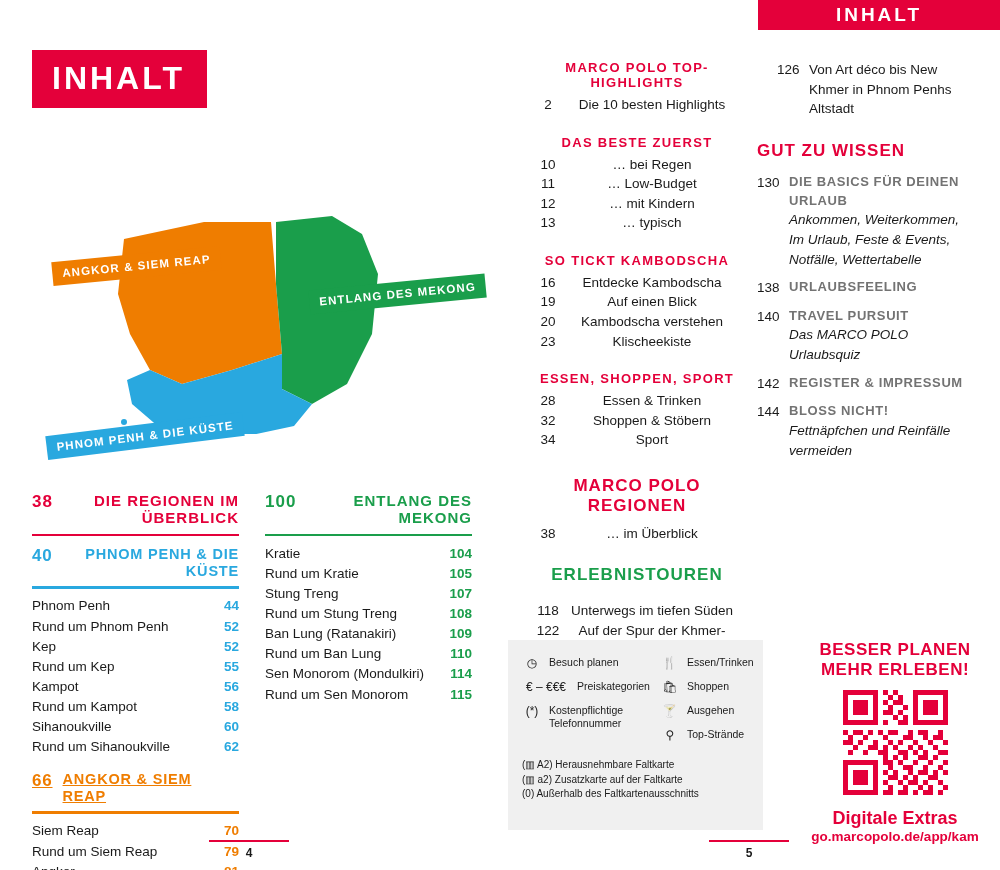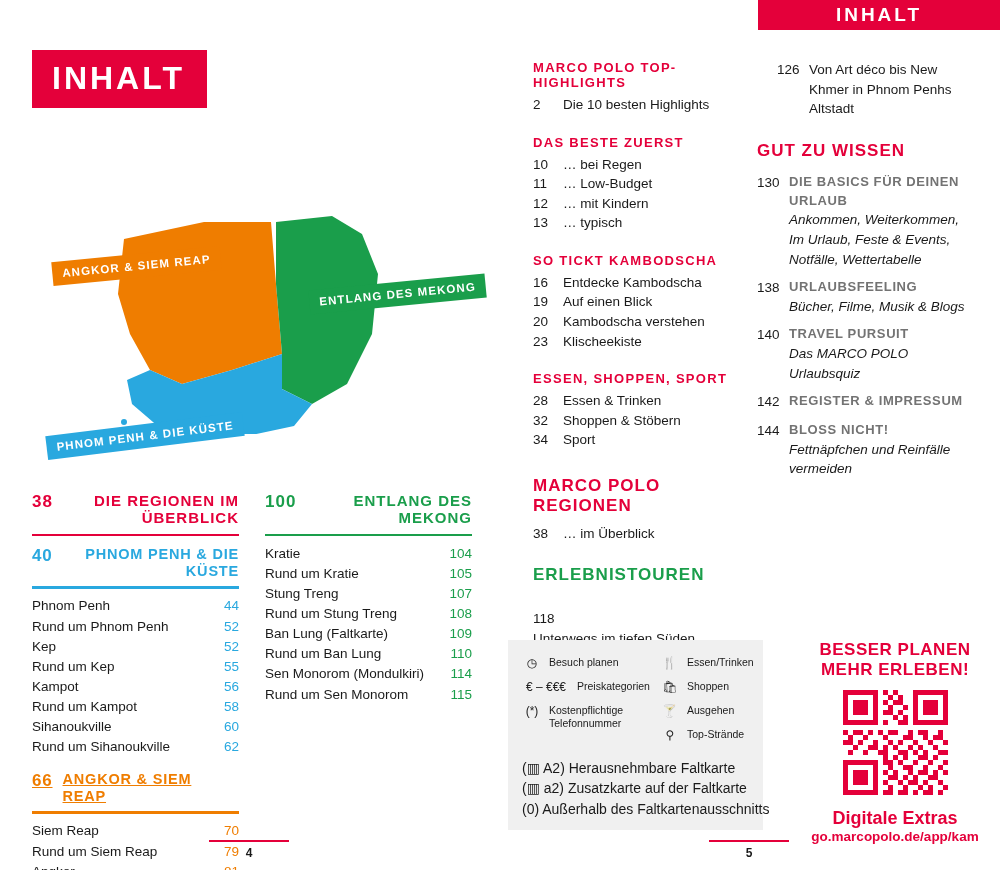--- a/index.html
+++ b/index.html
@@ -67,38 +67,38 @@
 
   .rule { height:2.5px; margin:7px 0 7px 0; }
   .rule.red{background:#e4003a;} .rule.blue{background:#29a8df;}
   .rule.orange{background:#ef7d00;} .rule.green{background:#1a9e4b;}
 
   .entry {
     display:flex; justify-content:space-between; align-items:baseline;
     font-size:13.5px; line-height:1.42; padding:0.5px 0;
   }
   .entry .t { color:#1a1a1a; }
-  .entry .p { font-weight:normal; }
+  .entry .p { font-weight:bold; }
 
   .sub-head {
     display:flex; align-items:flex-start; gap:10px;
     font-weight:bold; letter-spacing:.8px; font-size:14.5px;
     margin-top:10px;
   }
   .sub-head .num { font-size:17px; }
   .sub-head .ttl { flex:1; text-align:right; line-height:1.15; }
 
   
   .mid-col { position:absolute; left:533px; top:60px; width:208px; }
   .grp-title {
     font-weight:bold; font-size:13px; letter-spacing:1.3px;
     margin-bottom:5px;
   }
   .grp-title.big { font-size:17px; letter-spacing:1px; }
-  .grp { margin-bottom:20px; }
+  .grp { margin-bottom:20px;text-align:center; }
   .line {
     display:flex; font-size:13.5px; line-height:1.45; align-items:flex-start;
   }
   .line .n { width:30px; flex:none; color:#1a1a1a; }
   .line .x { flex:1; }
 
   
   .right-col { position:absolute; left:757px; top:60px; width:215px; }
   .rline { display:flex; font-size:13.5px; line-height:1.45; align-items:flex-start; margin-bottom:2px; }
   .rline .n { width:32px; flex:none; }
@@ -108,21 +108,21 @@
 
   
   .legend {
     position:absolute; left:508px; top:640px; width:255px; height:190px;
     background:#f0f0f0; padding:16px 14px;
   }
   .legend-grid { display:flex; gap:10px; }
   .lg-col { flex:1; }
   .lg-row { display:flex; align-items:flex-start; gap:7px; font-size:10.5px; line-height:1.25; margin-bottom:9px; }
   .lg-ico { width:20px; flex:none; text-align:center; font-size:12px; color:#222; }
-  .legend-foot { margin-top:6px; font-size:14px; line-height:1.45; }
+  .legend-foot { margin-top:6px; font-size:10px; line-height:1.45; }
   .legend-foot div { white-space:nowrap; }
 
   
   .promo { position:absolute; left:800px; top:640px; width:190px; text-align:center; }
   .promo .headline { color:#e4003a; font-weight:bold; font-size:17px; line-height:1.15; letter-spacing:.5px; }
   .qr { width:105px; height:105px; margin:11px auto 9px; }
   .promo .d1 { color:#e4003a; font-weight:bold; font-size:18px; }
   .promo .d2 { color:#e4003a; font-weight:bold; font-size:13.5px; }
 
   
@@ -257,21 +257,21 @@
             </div>
           <div class="entry">
               <span class="t">Stung Treng</span>
               <span class="p green">107</span>
             </div>
           <div class="entry">
               <span class="t">Rund um Stung Treng</span>
               <span class="p green">108</span>
             </div>
           <div class="entry">
-              <span class="t">Ban Lung (Faltkarte)</span>
+              <span class="t">Ban Lung (Ratanakiri)</span>
               <span class="p green">109</span>
             </div>
           <div class="entry">
               <span class="t">Rund um Ban Lung</span>
               <span class="p green">110</span>
             </div>
           <div class="entry">
               <span class="t">Sen Monorom (Mondulkiri)</span>
               <span class="p green">114</span>
             </div>
@@ -354,21 +354,21 @@
     <div class="grp" style="margin-top:26px;">
       <div class="grp-title big red">MARCO POLO REGIONEN</div>
       <div class="line" style="margin-top:8px;">
           <span class="n">38</span>
           <span class="x">… im Überblick</span>
         </div>
     </div>
 
     <div class="grp" style="margin-top:22px;">
       <div class="grp-title big green">ERLEBNISTOUREN</div>
-      <div class="line" style="margin-top:24px;flex-direction:column;">
+      <div class="line" style="margin-top:16px;">
           <span class="n">118</span>
           <span class="x">Unterwegs im tiefen Süden</span>
         </div>
       <div class="line">
           <span class="n">122</span>
           <span class="x">Auf der Spur der Khmer-Könige</span>
         </div>
     </div>
 
   </div>
@@ -386,21 +386,20 @@
       <span class="n">130</span>
       <span class="x">
         <b>DIE BASICS FÜR DEINEN URLAUB</b>
         <i>Ankommen, Weiterkommen, Im Urlaub, Feste &amp; Events, Notfälle, Wettertabelle</i>
       </span>
     </div>
     <div class="rline" style="margin-bottom:9px;justify-content:center;">
       <span class="n">138</span>
       <span class="x">
         <b>URLAUBSFEELING</b>
-        <i>Bücher, Filme, Musik &amp; Blogs</i>
       </span>
     </div>
     <div class="rline" style="margin-bottom:9px;">
       <span class="n">140</span>
       <span class="x">
         <b>TRAVEL PURSUIT</b>
         <i>Das MARCO POLO Urlaubsquiz</i>
       </span>
     </div>
     <div class="rline" style="margin-bottom:9px;">

